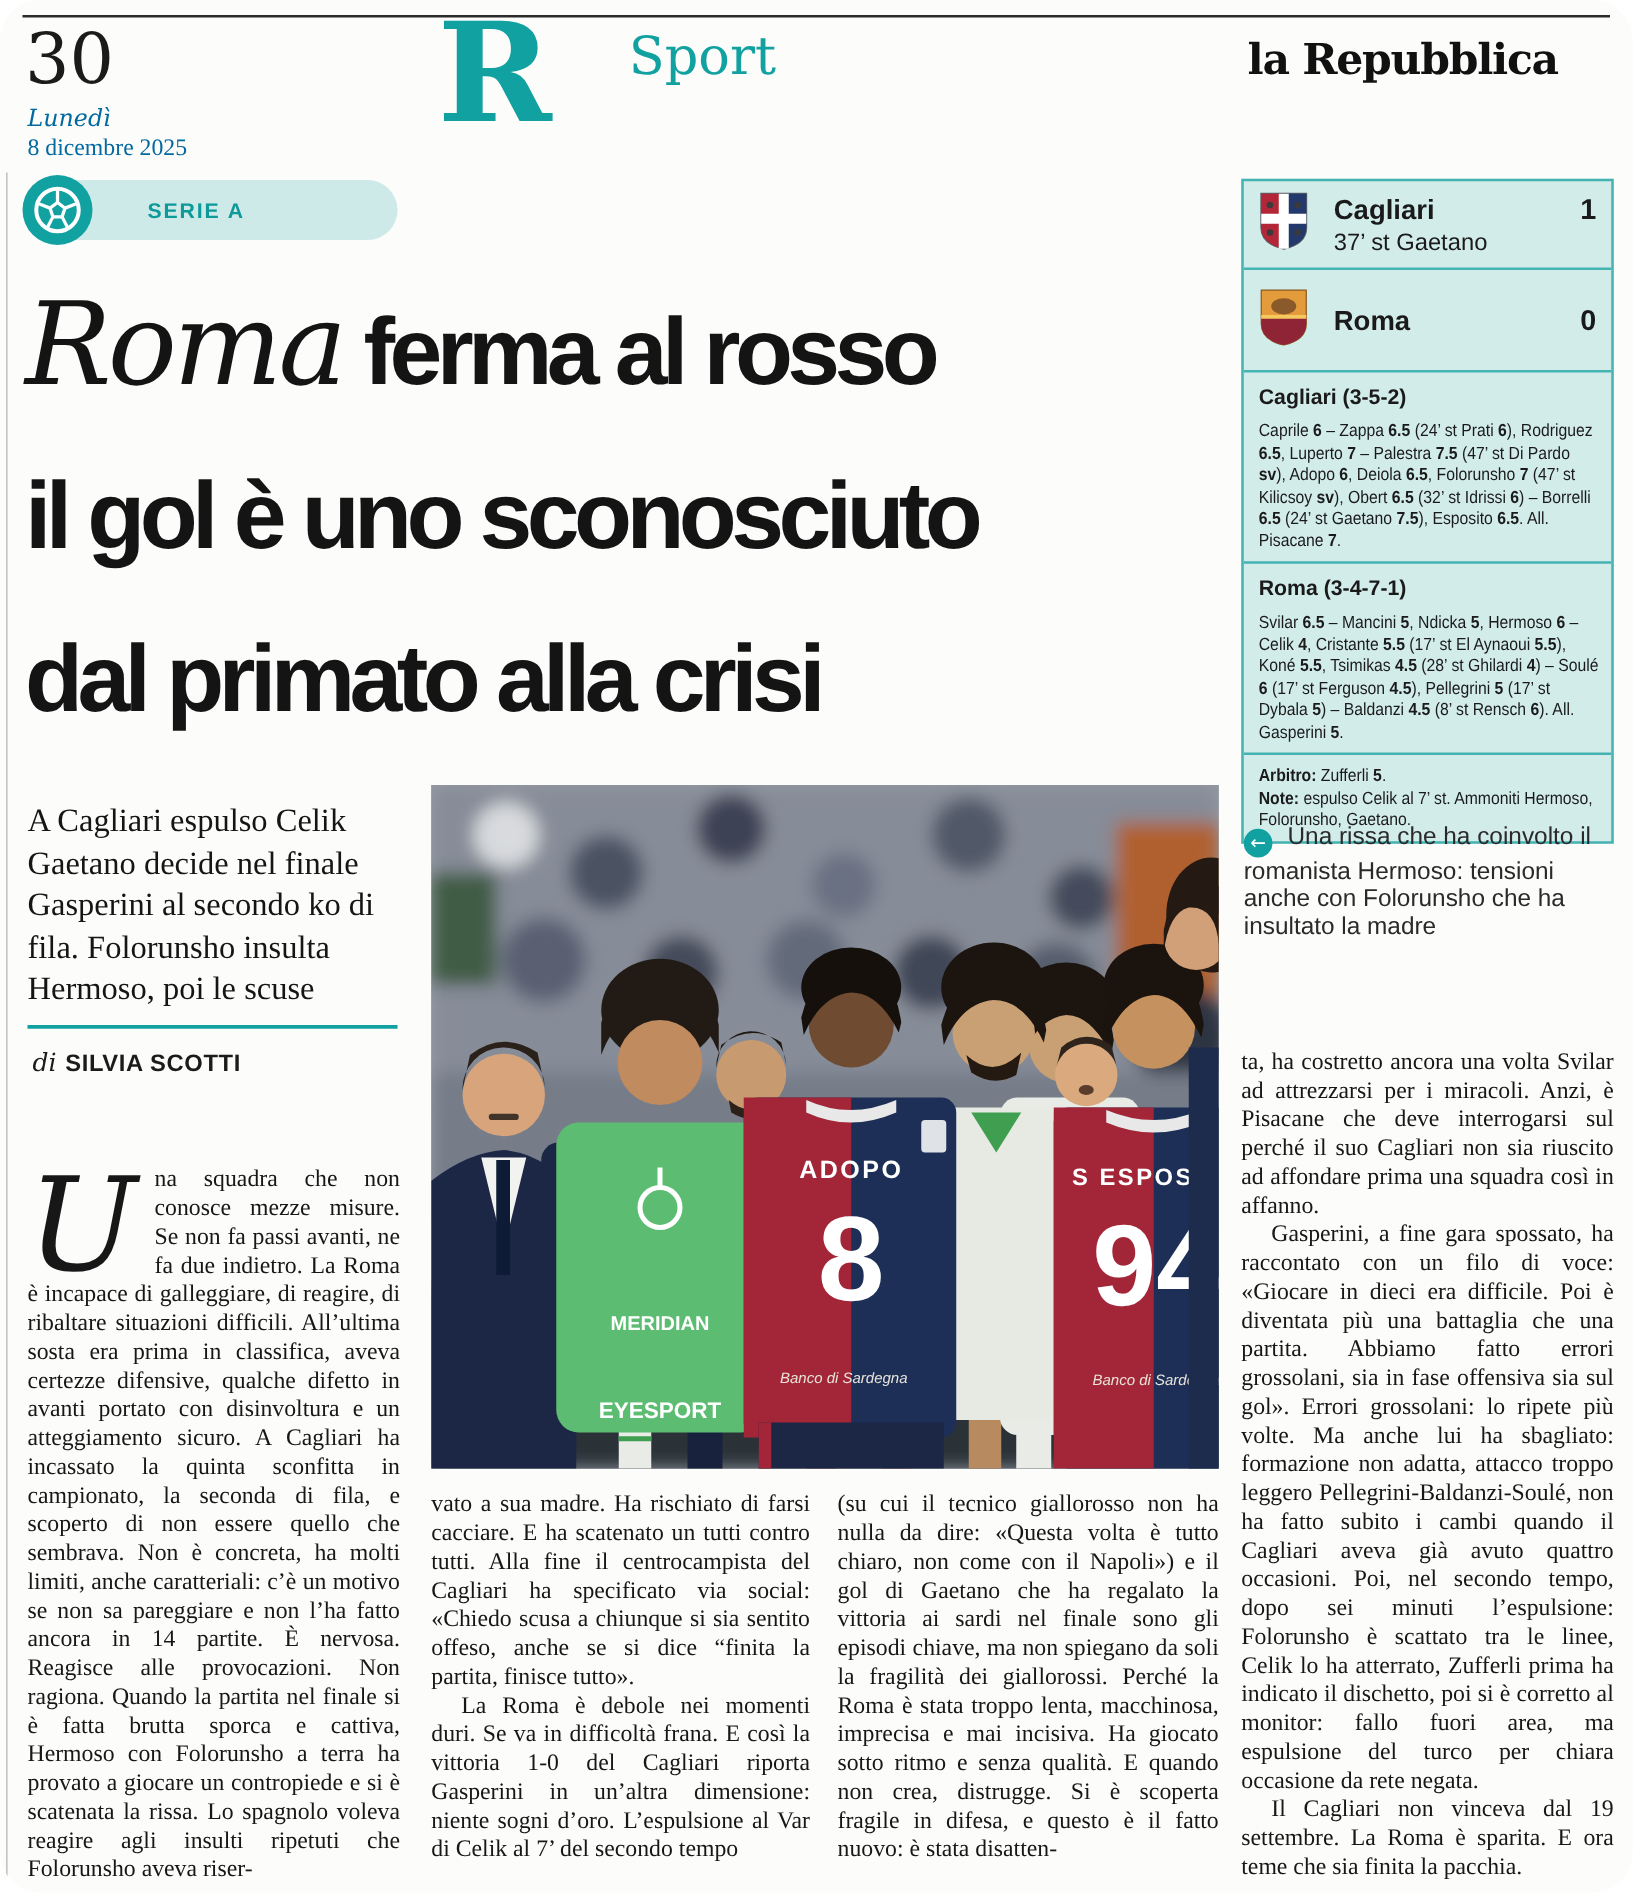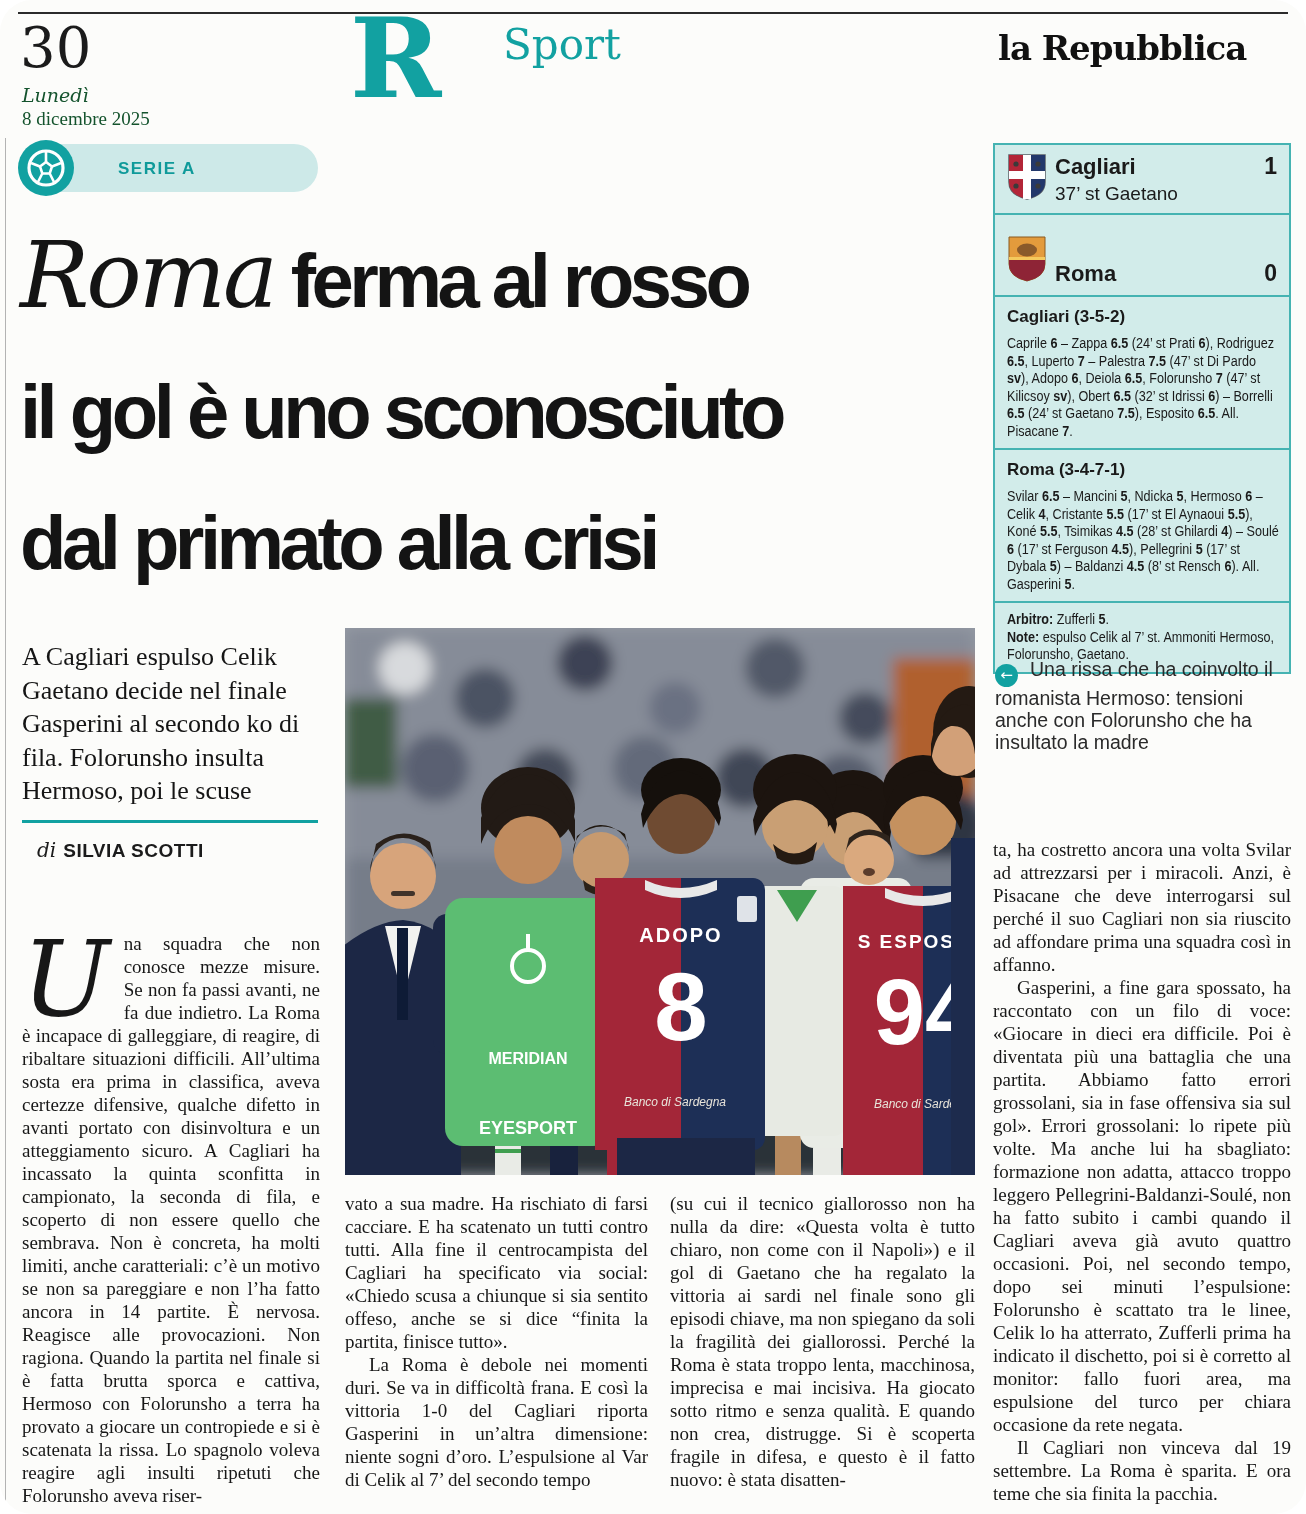--- a/index.html
+++ b/index.html
@@ -3,21 +3,21 @@
 <meta charset="utf-8">
 <style>
   html,body{margin:0;padding:0;}
   #page{position:relative;width:1306px;height:1514px;background:#fcfcfa;overflow:hidden;
         font-family:"Liberation Serif",serif;color:#1b1b1b;border-radius:32px;}
   .abs{position:absolute;}
 
   
   .top-rule{left:18px;right:18px;top:12px;height:2px;background:#2b2b2b;}
   .pageno{left:20px;top:20px;font-family:"DejaVu Serif",serif;font-size:56px;line-height:1;font-weight:400;}
-  .dateblock{left:22px;top:84px;font-size:19px;color:#14532d;line-height:23px;}
+  .dateblock{left:22px;top:84px;font-size:19px;color:#0369a1;line-height:23px;}
   .day{display:block;font-style:italic;font-family:"DejaVu Serif",serif;}
   .logo-r{left:350px;top:4px;font-family:"DejaVu Serif",serif;font-weight:700;font-size:110px;line-height:1;color:#12a1a1;}
   .section-name{left:503px;top:20px;font-family:"DejaVu Serif",serif;font-size:42px;color:#12a1a1;}
   .masthead{left:998px;top:28px;font-family:"DejaVu Serif",serif;font-weight:700;font-size:34px;letter-spacing:-1px;color:#111;}
   .left-rule{left:5px;top:138px;bottom:0;width:1px;background:#b3b3b3;}
 
   
   .kicker{left:22px;top:144px;width:296px;height:48px;background:#cde9e8;border-radius:26px;}
   .kicker-ball{left:-6px;top:-6px;position:absolute;}
   .kicker-label{position:absolute;left:66px;top:15px;font-family:"Liberation Sans",sans-serif;
@@ -25,30 +25,30 @@
 
   
   .headline{left:20px;top:214px;width:965px;}
   .hl-line{line-height:97px;white-space:nowrap;color:#141414;margin-top:13px;}
   .hl-script{font-family:"DejaVu Serif",serif;font-style:italic;font-size:92px;letter-spacing:-3px;margin-right:16px;}
   .hl-heavy{font-family:"Liberation Sans",sans-serif;font-weight:800;font-size:76px;letter-spacing:-4.5px;}
 
   
   .deck{left:22px;top:640px;width:310px;font-size:26px;line-height:33.5px;color:#151515;}
   .deck-rule{left:22px;top:820px;width:296px;height:3px;background:#12a1a1;}
-  .byline{left:37px;top:838px;font-size:20px;}
+  .byline{left:26px;top:838px;font-size:20px;}
   .byline .di{font-style:italic;font-family:"DejaVu Serif",serif;margin-right:7px;}
   .byline .author{font-family:"Liberation Sans",sans-serif;font-weight:700;font-size:19px;letter-spacing:.5px;}
 
   
   .matchbox{left:993px;top:143px;width:298px;box-sizing:border-box;background:#d2ecea;
             border:2px solid #45b3b2;font-family:"Liberation Sans",sans-serif;color:#1a1a1a;}
   .mb-sec{border-top:2px solid #45b3b2;padding:8px 12px;}
   .mb-sec.first{border-top:none;}
-  .mb-team{display:flex;gap:8px;align-items:flex-end;}
+  .mb-team{display:flex;gap:20px;align-items:center;}
   .mb-team.away{min-height:64px;}
   .mb-crest{flex:0 0 40px;}
   .mb-tmain{flex:1;}
   .mb-namerow{display:flex;justify-content:space-between;align-items:baseline;}
   .mb-name{font-weight:700;font-size:22px;}
   .mb-score{font-weight:700;font-size:23px;}
   .mb-sub{font-size:19px;margin-top:3px;}
   .mb-h{font-weight:700;font-size:17px;margin:2px 0 8px;}
   .mb-text,.mb-note{font-size:14px;line-height:17.5px;width:304px;transform:scaleX(.9);transform-origin:left top;}
   .mb-lab{font-weight:700;}

